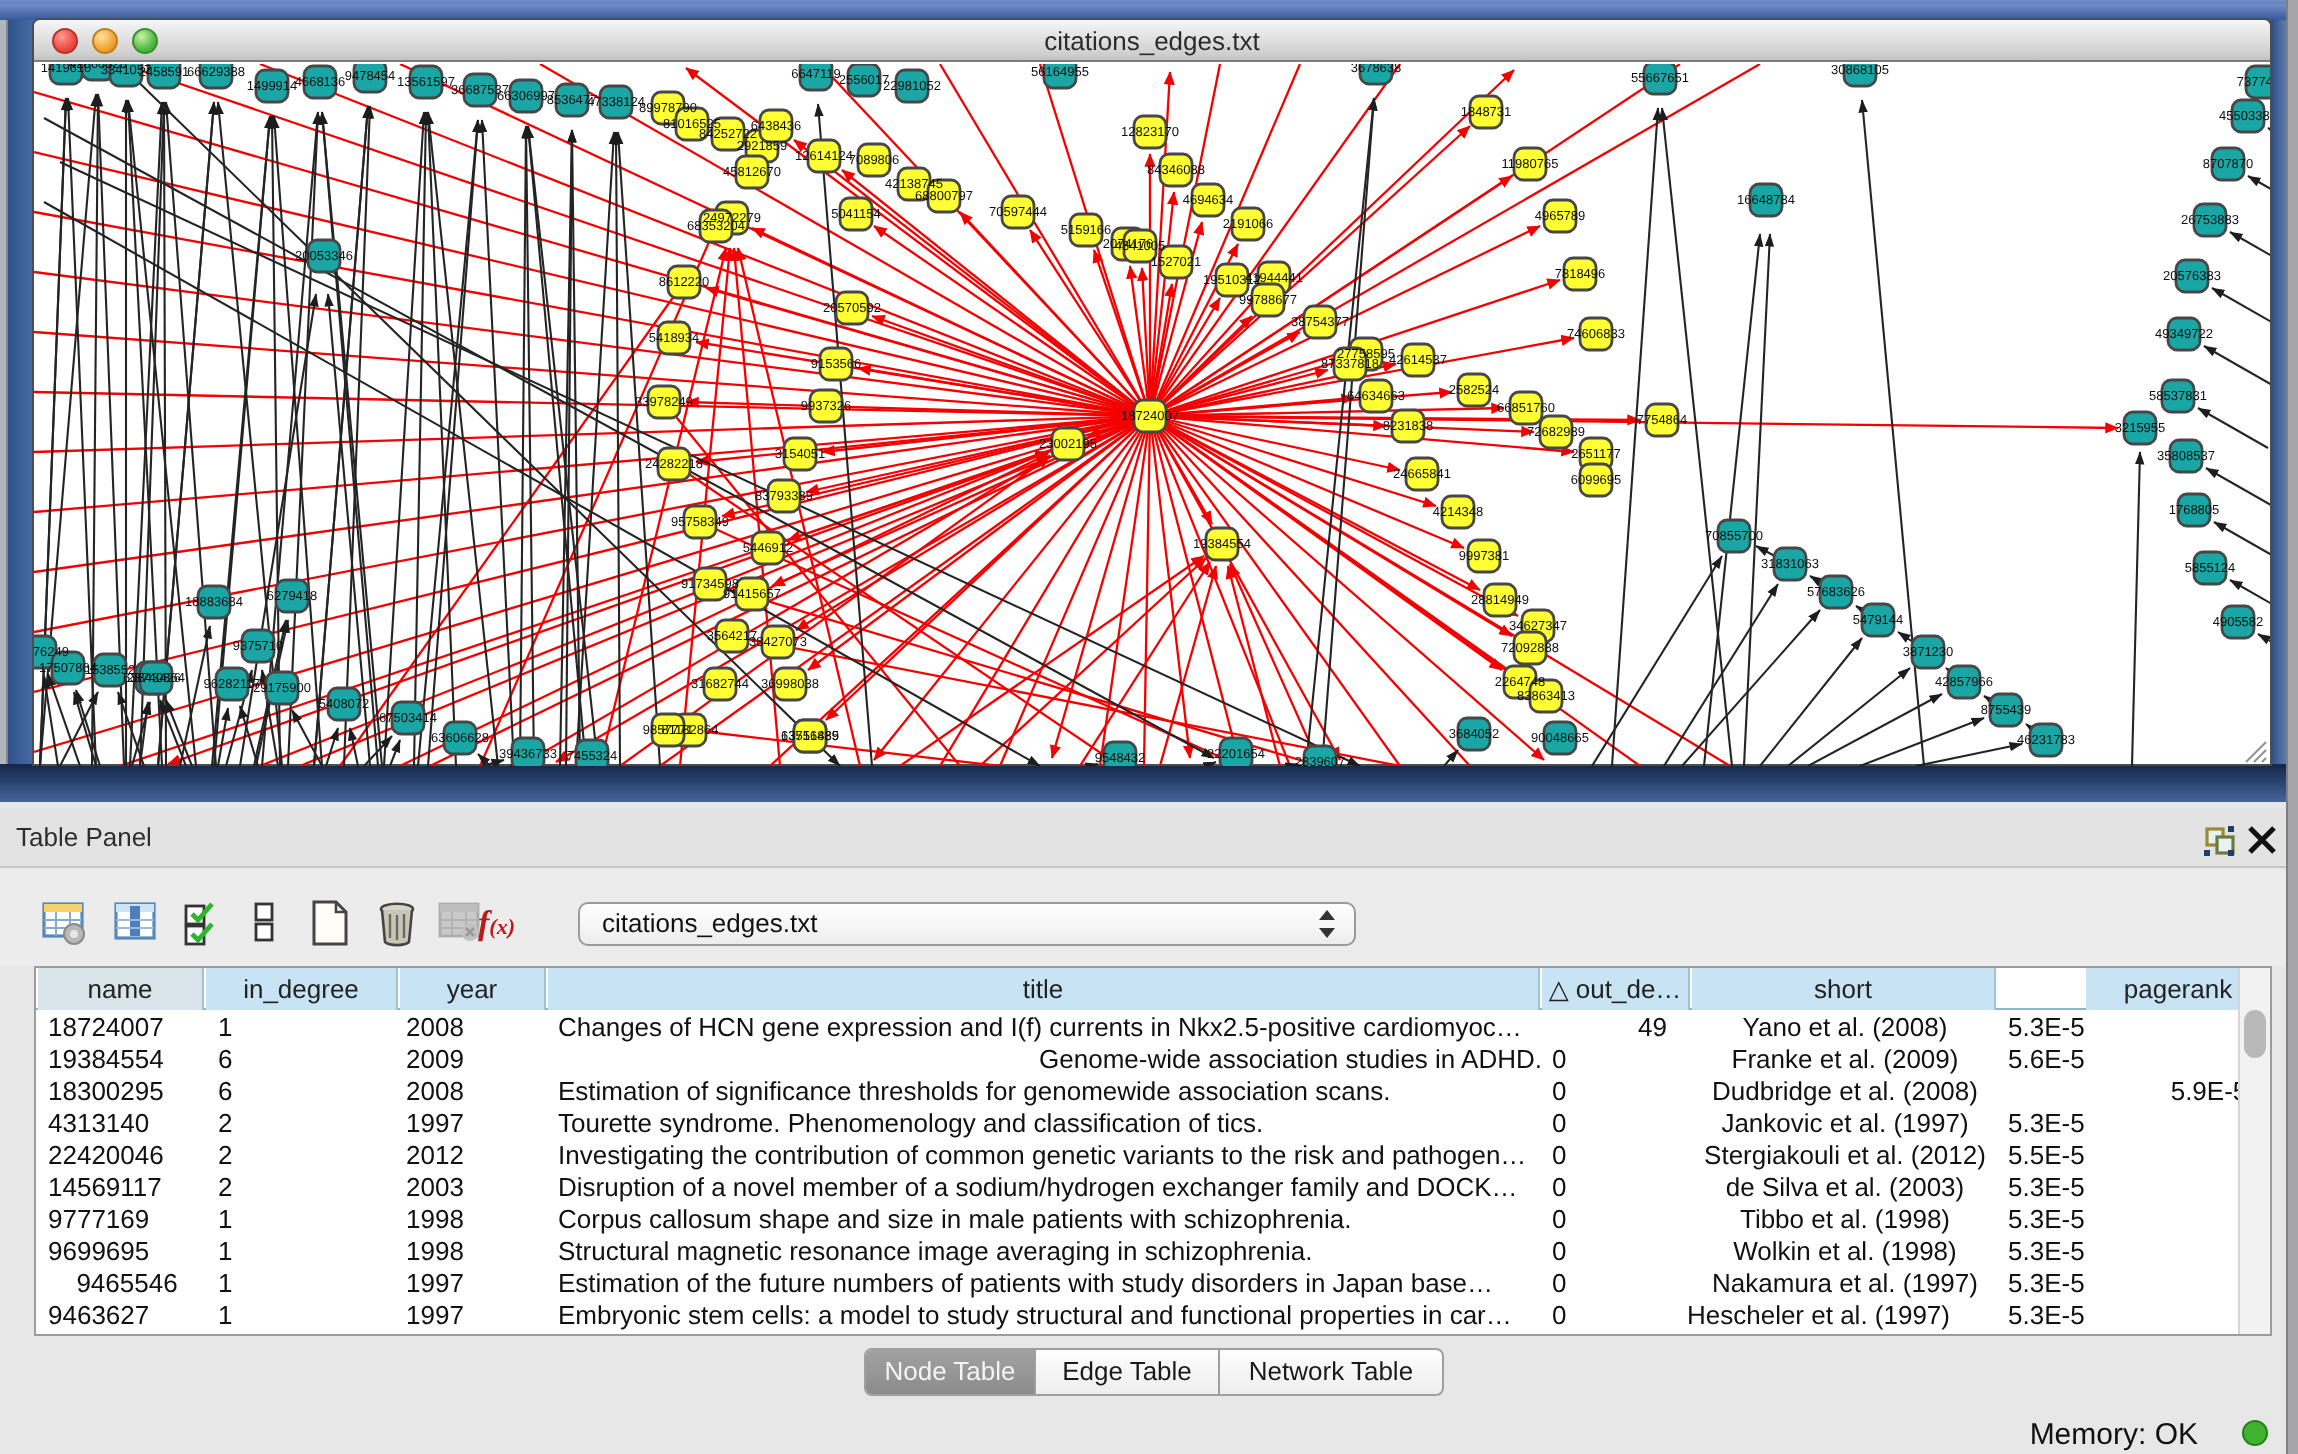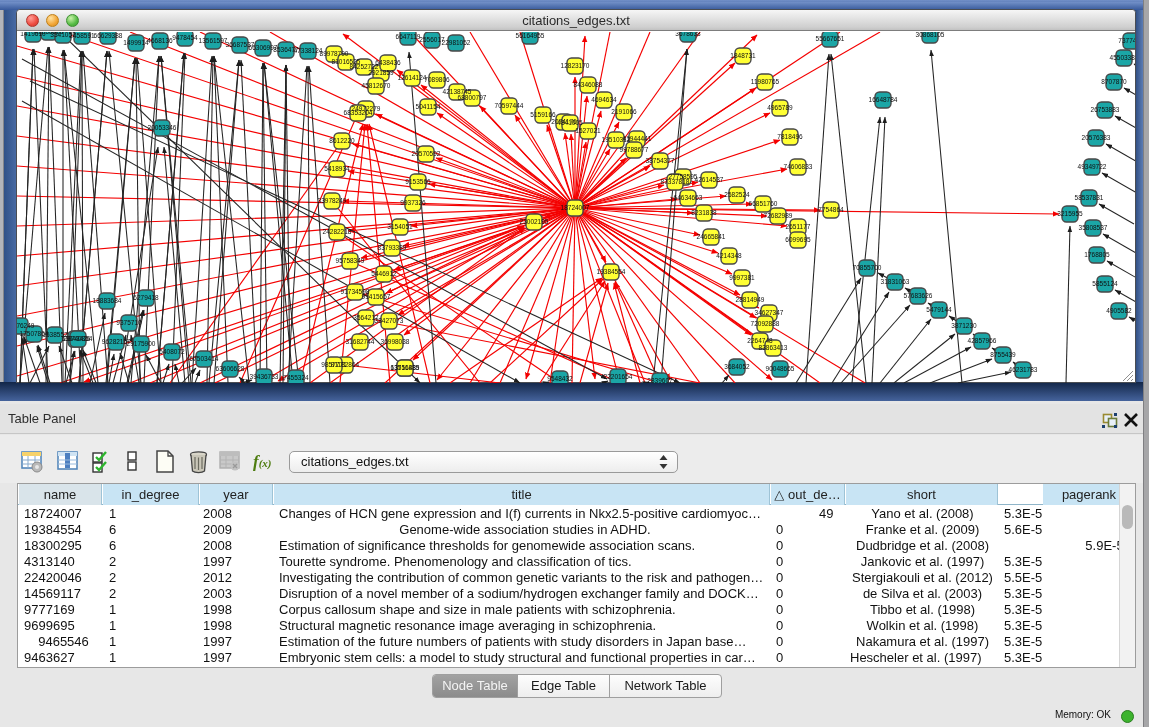--- a/index.html
+++ b/index.html
@@ -616,21 +616,21 @@
       <path d="M3,5 L4.5,21 a6.5,2.5 0 0 0 12,0 L18,5" fill="#c9c6b8" stroke="#444" stroke-width="1.3"></path>
       <path d="M7,7 v12 M10.5,7.5 v12.5 M14,7 v12" stroke="#6b6b5f" stroke-width="1.2"></path>
     </svg>
 <svg class="abs" width="22" height="24" style="left:219px;top:49px">
       <rect x="1" y="2" width="19" height="16" fill="#c9c9c9" stroke="#adadad" stroke-width="1.4"></rect>
       <rect x="1" y="2" width="19" height="4" fill="#bdbdbd"></rect>
       <path d="M1,10 H20 M1,14 H20 M7,6 V18 M14,6 V18" stroke="#b3b3b3" stroke-width="1"></path>
       <circle cx="16" cy="16" r="4.5" fill="#c2c2c2"></circle>
       <path d="M14,14 l4,4 m0,-4 l-4,4" stroke="#9a9a9a" stroke-width="1.4"></path>
     </svg>
-<div class="abs" style="left:253px;top:51px;font:italic bold 17px 'Liberation Serif',serif;color:#4d7c0f">f<span style="font-size:11px">(x)</span></div>
+<div class="abs" style="left:239px;top:51px;font:italic bold 17px 'Liberation Serif',serif;color:#b91c1c">f<span style="font-size:11px">(x)</span></div>
 
   <div class="abs" style="left:289px;top:50px;width:389px;height:22px;border:1px solid #9a9a9a;border-radius:5px;background:linear-gradient(180deg,#ffffff,#ededed);font-size:13px;color:#111;line-height:20px;padding-left:11px">citations_edges.txt
     <svg class="abs" width="9" height="14" style="right:9px;top:3px">
         <path d="M4.5,0 L8.5,5 L0.5,5 z" fill="#333"></path>
         <path d="M4.5,14 L8.5,9 L0.5,9 z" fill="#333"></path>
       </svg>
   </div>
 
   <div class="abs" style="left:17px;top:82px;width:1119px;height:185px;background:#fff;border:1px solid #9c9c9c;overflow:hidden">
     <div class="abs" style="left:0;top:0;width:1117px;height:21px;border-bottom:1px solid #8fb5c9">
@@ -649,21 +649,21 @@
           <div class="cell" style="left:182px;width:74px;text-align:left;padding-left:3px">2008</div>
           <div class="cell" style="left:256px;width:497px;text-align:left;padding-left:5px">Changes of HCN gene expression and I(f) currents in Nkx2.5‑positive cardiomyoc…</div>
           <div class="cell" style="left:796px;width:75px;text-align:left;padding-left:5px">49</div>
           <div class="cell" style="left:828px;width:153px;text-align:center;padding-left:0px">Yano et al. (2008)</div>
           <div class="cell" style="left:981px;width:94px;text-align:left;padding-left:5px">5.3E‑5</div>
         </div>
 <div class="trow">
           <div class="cell" style="left:1px;width:84px;text-align:left;padding-left:5px">19384554</div>
           <div class="cell" style="left:85px;width:97px;text-align:left;padding-left:6px">6</div>
           <div class="cell" style="left:182px;width:74px;text-align:left;padding-left:3px">2009</div>
-          <div class="cell" style="left:256px;width:497px;text-align:center;padding-left:5px">Genome‑wide association studies in ADHD.</div>
+          <div class="cell" style="left:256px;width:497px;text-align:right;padding-left:5px">Genome‑wide association studies in ADHD.</div>
           <div class="cell" style="left:753px;width:75px;text-align:left;padding-left:5px">0</div>
           <div class="cell" style="left:828px;width:153px;text-align:center;padding-left:0px">Franke et al. (2009)</div>
           <div class="cell" style="left:981px;width:94px;text-align:left;padding-left:5px">5.6E‑5</div>
         </div>
 <div class="trow">
           <div class="cell" style="left:1px;width:84px;text-align:left;padding-left:5px">18300295</div>
           <div class="cell" style="left:85px;width:97px;text-align:left;padding-left:6px">6</div>
           <div class="cell" style="left:182px;width:74px;text-align:left;padding-left:3px">2008</div>
           <div class="cell" style="left:256px;width:497px;text-align:left;padding-left:5px">Estimation of significance thresholds for genomewide association scans.</div>
           <div class="cell" style="left:753px;width:75px;text-align:left;padding-left:5px">0</div>
@@ -723,30 +723,30 @@
           <div class="cell" style="left:753px;width:75px;text-align:left;padding-left:5px">0</div>
           <div class="cell" style="left:828px;width:153px;text-align:center;padding-left:0px">Nakamura et al. (1997)</div>
           <div class="cell" style="left:981px;width:94px;text-align:left;padding-left:5px">5.3E‑5</div>
         </div>
 <div class="trow">
           <div class="cell" style="left:1px;width:84px;text-align:left;padding-left:5px">9463627</div>
           <div class="cell" style="left:85px;width:97px;text-align:left;padding-left:6px">1</div>
           <div class="cell" style="left:182px;width:74px;text-align:left;padding-left:3px">1997</div>
           <div class="cell" style="left:256px;width:497px;text-align:left;padding-left:5px">Embryonic stem cells: a model to study structural and functional properties in car…</div>
           <div class="cell" style="left:753px;width:75px;text-align:left;padding-left:5px">0</div>
-          <div class="cell" style="left:832px;width:153px;text-align:left;padding-left:0px">Hescheler et al. (1997)</div>
+          <div class="cell" style="left:804px;width:153px;text-align:right;padding-left:0px">Hescheler et al. (1997)</div>
           <div class="cell" style="left:981px;width:94px;text-align:left;padding-left:5px">5.3E‑5</div>
         </div>
     </div>
     <div class="abs" style="left:1101px;top:0;width:16px;height:183px;background:#f2f2f2;border-left:1px solid #d5d5d5">
       <div class="abs" style="left:2px;top:21px;width:11px;height:24px;background:#b9b9b9;border-radius:6px"></div>
     </div>
   </div>
 
   <div class="abs" style="left:432px;top:273px;height:24px;border:1px solid #9f9f9f;border-radius:4px;background:linear-gradient(180deg,#fdfdfd,#eee);display:flex;font-size:13px;color:#1a1a1a;overflow:hidden">
     <div style="width:85px;text-align:center;line-height:22px;background:linear-gradient(180deg,#a2a2a2,#8b8b8b);color:#f4f4f4;border-right:1px solid #9f9f9f">Node Table</div>
     <div style="width:92px;text-align:center;line-height:22px;border-right:1px solid #9f9f9f">Edge Table</div>
     <div style="width:111px;text-align:center;line-height:22px">Network Table</div>
   </div>
 
-  <div class="abs" style="right:32px;top:308px;font-size:10px;color:#111">Memory: OK</div>
+  <div class="abs" style="right:44px;top:308px;font-size:15px;color:#111">Memory: OK</div>
   <div class="abs" style="left:1121px;top:309px;width:13px;height:13px;border-radius:50%;background:#3db32e;border:1px solid #2a7d20"></div>
 </div>
 
 </body></html>

